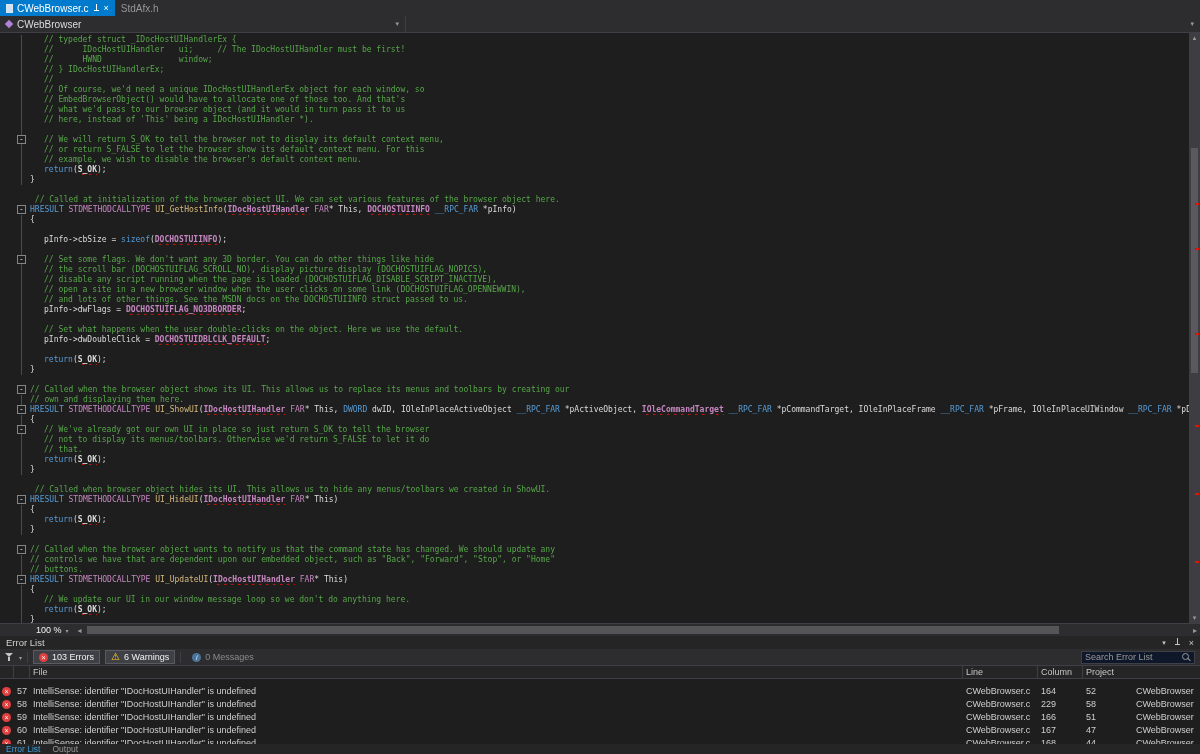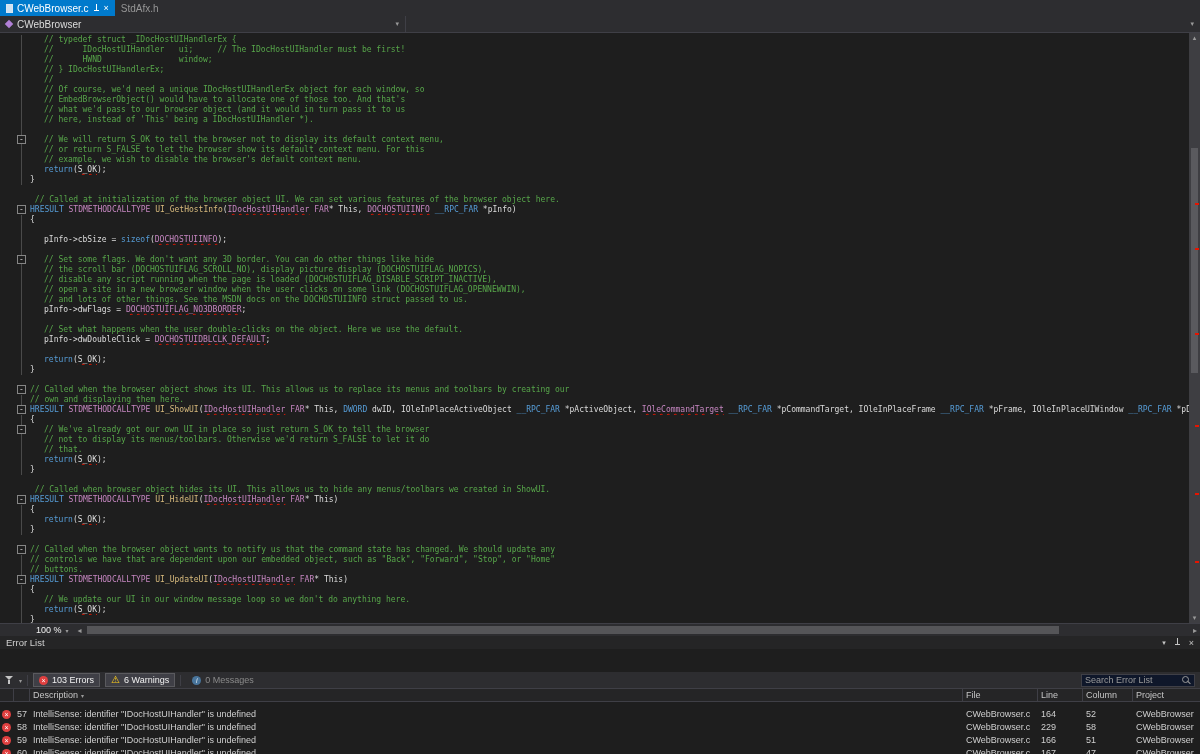--- a/index.html
+++ b/index.html
@@ -35,21 +35,21 @@
   .gutter { flex:0 0 30px; position:relative; }
   .ln.g .gutter::after { content:''; position:absolute; left:21px; top:0; bottom:0; border-left:1px solid #4a4a4a; }
   .fold { position:absolute; left:17px; top:0; width:9px; height:9px; border:1px solid #858585;
           background:#1e1e1e; color:#d0d0d0; font-size:8px; line-height:7px; text-align:center; z-index:2; }
   .content { flex:1; overflow:hidden; }
   .s-p { color:#dcdcdc; }
   .s-c { color:#57a64a; }
   .s-k { color:#569cd6; }
   .s-m { color:#c586c0; }
   .s-f { color:#d7ba7d; }
-  .s-u { text-decoration:underline wavy #e51400; text-underline-offset:1px; }
+  .s-u { text-decoration:underline wavy #e51400; text-underline-offset:1px;font-weight:bold; }
 
   .v-scroll { flex:0 0 11px; background:#3e3e42; position:relative; }
   .v-scroll .arr { position:absolute; left:0; right:0; text-align:center; color:#999; font-size:7px; line-height:10px; }
   .arr.up { top:0; } .arr.down { bottom:0; }
   .v-thumb { position:absolute; left:2px; right:2px; top:115px; height:225px; background:#5a5a5e; }
   .v-mark { position:absolute; right:1px; width:4px; height:2px; background:#e51400; }
 
   
   .editor-status { height:13px; background:#2d2d30; border-top:1px solid #3f3f46;
                    display:flex; align-items:center; font-size:9px; color:#f1f1f1; }
@@ -63,21 +63,21 @@
   .el-header { height:13px; background:#252526; display:flex; align-items:center; gap:6px;
                padding:0 6px; font-size:9.5px; color:#d0d0d0; }
   .el-header .right { margin-left:auto; display:flex; gap:8px; align-items:center; color:#c5c5c5; }
   .el-header .chev { font-size:7px; }
   .pin-gray { display:inline-block; position:relative; width:7px; height:9px; }
   .pin-gray::before { content:''; position:absolute; left:3px; top:0; width:1px; height:6px; background:#c5c5c5; }
   .pin-gray::after  { content:''; position:absolute; left:1px; top:6px; width:5px; height:1px; background:#c5c5c5; }
   .el-header .x { font-size:9px; }
 
   .el-toolbar { height:17px; background:#2d2d30; border-bottom:1px solid #3f3f46;
-                display:flex; align-items:center; gap:5px; padding:0 5px;margin-top:23px; }
+                display:flex; align-items:center; gap:5px; padding:0 5px; }
   .funnel { position:relative; width:9px; height:10px; }
   .funnel::before { content:''; position:absolute; top:1px; left:0; width:0; height:0;
                     border-left:4px solid transparent; border-right:4px solid transparent; border-top:4px solid #c5c5c5; }
   .funnel::after { content:''; position:absolute; top:5px; left:3px; width:2px; height:4px; background:#c5c5c5; }
   .tcaret { font-size:6px; color:#999; }
   .sep { width:1px; height:11px; background:#3f3f46; }
   .tbtn { display:flex; align-items:center; gap:4px; height:14px; padding:0 5px;
           font-size:9px; color:#f1f1f1; border:1px solid transparent; }
   .tbtn.pressed { background:#3f3f46; border-color:#5a5a5e; }
   .tbtn.dim { color:#8a8a8a; }
@@ -197,24 +197,20 @@
   <div class="search-box">
     <input type="text" placeholder="Search Error List" style="">
     <span class="mag"></span>
   </div>
 </div>
 
 <div class="el-grid-head">
   <div class="hcell"></div>
   <div class="hcell"></div>
   <div class="hcell">
-    <span>Description</span>
-    <span class="hcaret">▾</span>
-  </div>
-  <div class="hcell">
     <span>File</span>
   </div>
   <div class="hcell">
     <span>Line</span>
   </div>
   <div class="hcell">
     <span>Column</span>
   </div>
   <div class="hcell">
     <span>Project</span>

